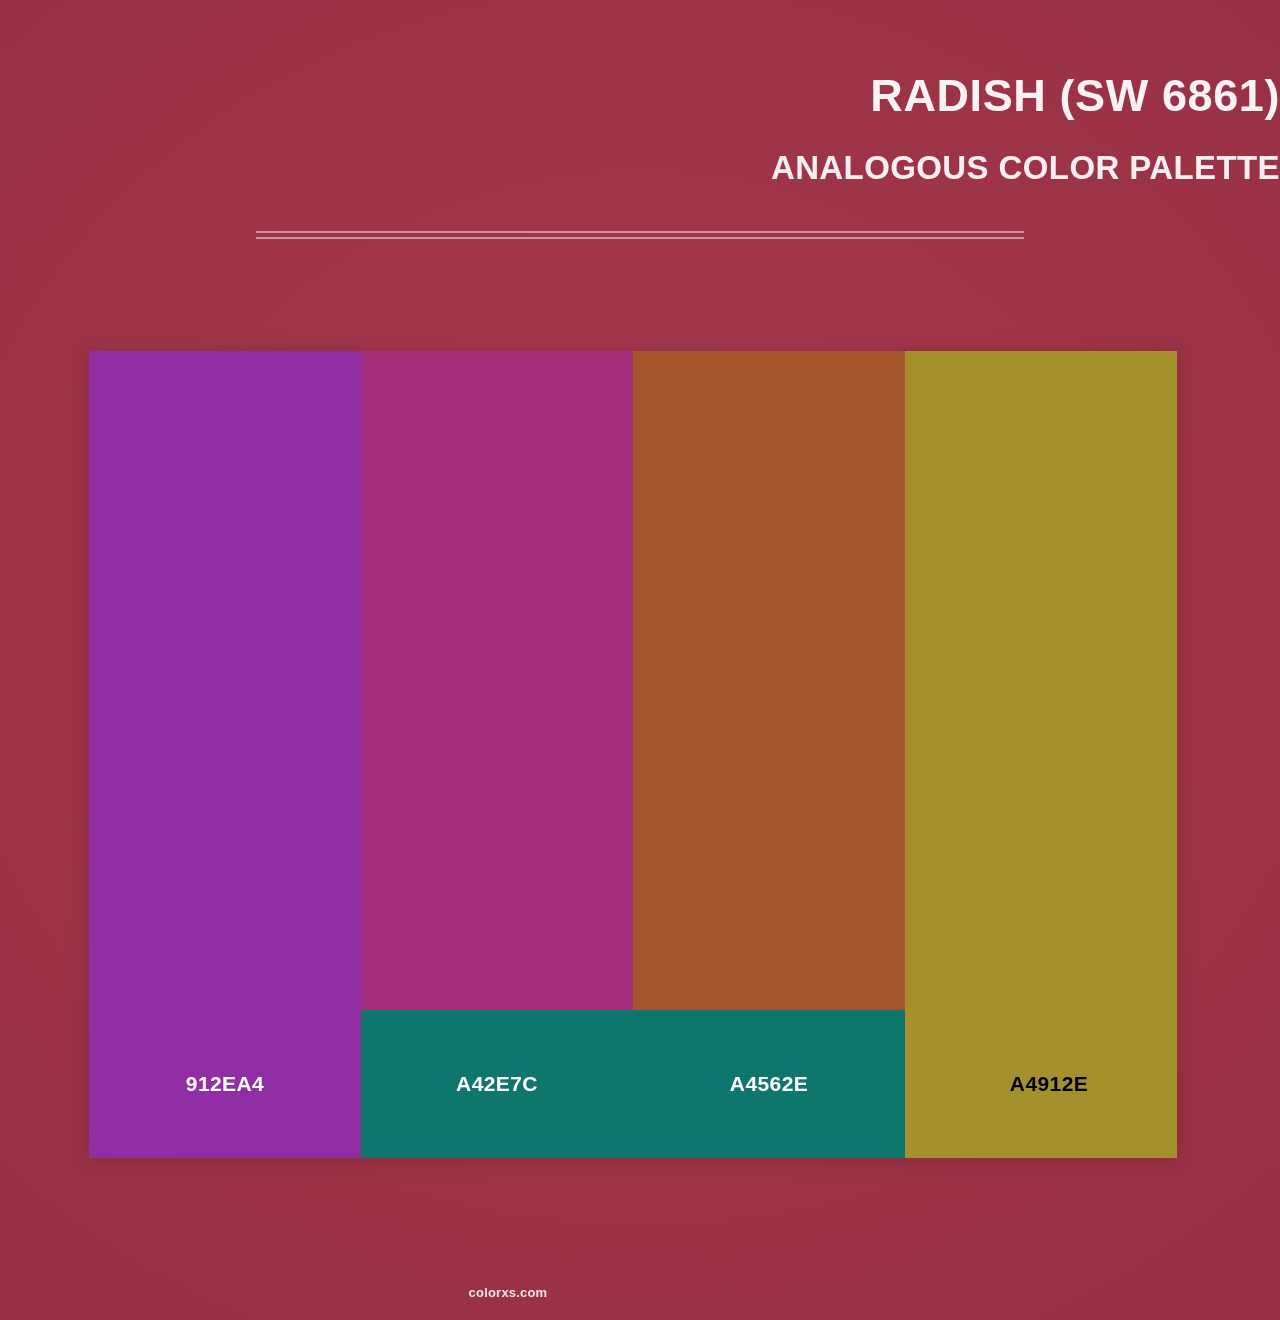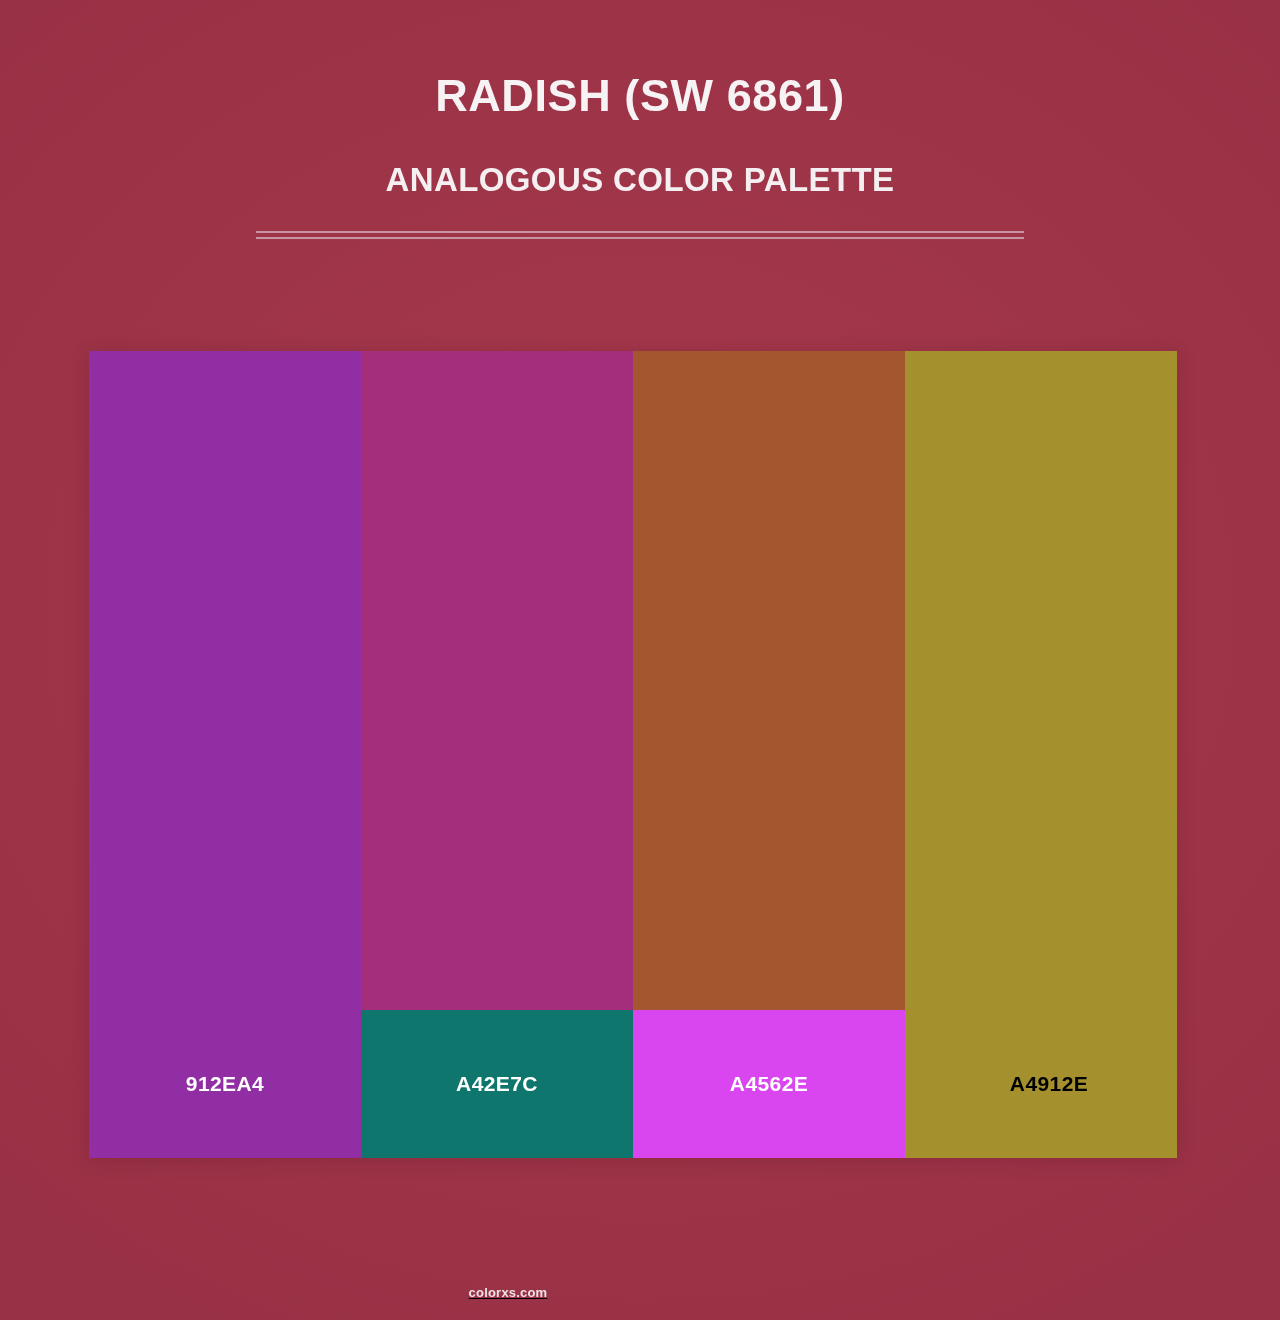--- a/index.html
+++ b/index.html
@@ -26,35 +26,35 @@
     position: absolute;
     inset: 0;
   }
 
   
   .header {
     position: absolute;
     top: 0;
     left: 0;
     width: 1280px;
-    text-align: center;
+    text-align: right;
   }
 
   .title {
     margin-top: 72px;
     font-size: 45px;
     font-weight: bold;
     letter-spacing: 0.6px;
     color: #f7f2f4;
     line-height: 1.05;
     white-space: nowrap;
   }
 
   .subtitle {
-    margin-top: 44px;
+    margin-top: 32px;
     font-size: 33px;
     font-weight: bold;
     letter-spacing: 0.4px;
     color: #f5eff1;
     line-height: 1.05;
     white-space: nowrap;
   }
 
   .divider {
     position: absolute;
@@ -119,21 +119,20 @@
     box-shadow: inset 0 0 0 1px rgba(255,255,255,0.22);
   }
 
   
   .footer {
     position: absolute;
     left: 0;
     top: 1285px;
     width: 1016px;
     text-align: center;
-    text-decoration: underline;
   }
   .footer .brand {
     font-size: 13px;
     font-weight: bold;
     letter-spacing: 0.2px;
     color: #efe3e6;
   }
 </style>
 </head>
 <body>
@@ -158,21 +157,21 @@
         </div>
       </div>
       <div class="swatch">
         <div class="swatch-color" style="background-color: rgb(164, 46, 124);"></div>
         <div class="swatch-label" style="background-color: #0f766e;">
           <span class="code" style="color: rgb(255, 255, 255);">A42E7C</span>
         </div>
       </div>
       <div class="swatch">
         <div class="swatch-color" style="background-color: rgb(164, 86, 46);"></div>
-        <div class="swatch-label" style="background-color: #d946ef;">
+        <div class="swatch-label" style="background-color: #0f766e;">
           <span class="code" style="color: rgb(255, 255, 255);">A4562E</span>
         </div>
       </div>
       <div class="swatch">
         <div class="swatch-color" style="background-color: rgb(164, 145, 46);"></div>
         <div class="swatch-label" style="background-color: rgb(164, 145, 46); padding-left: 16px;">
           <span class="code" style="color: rgb(0, 0, 0);">A4912E</span>
         </div>
       </div>
     </div>

